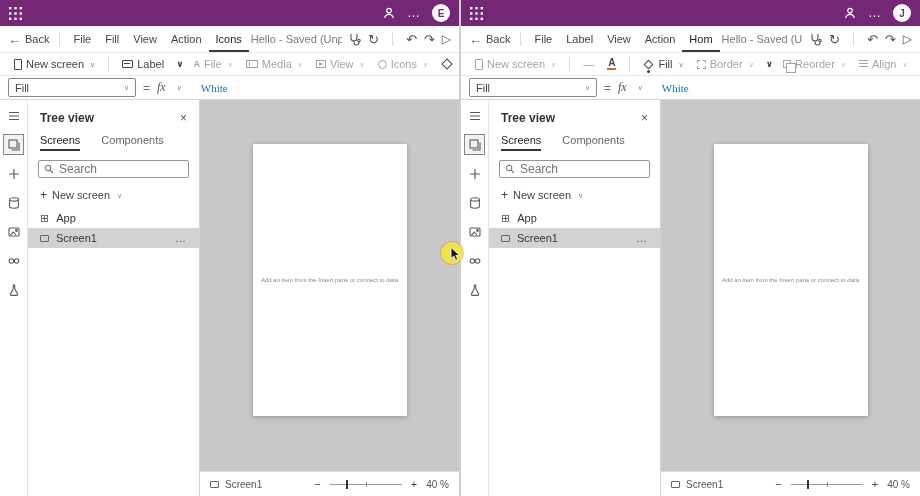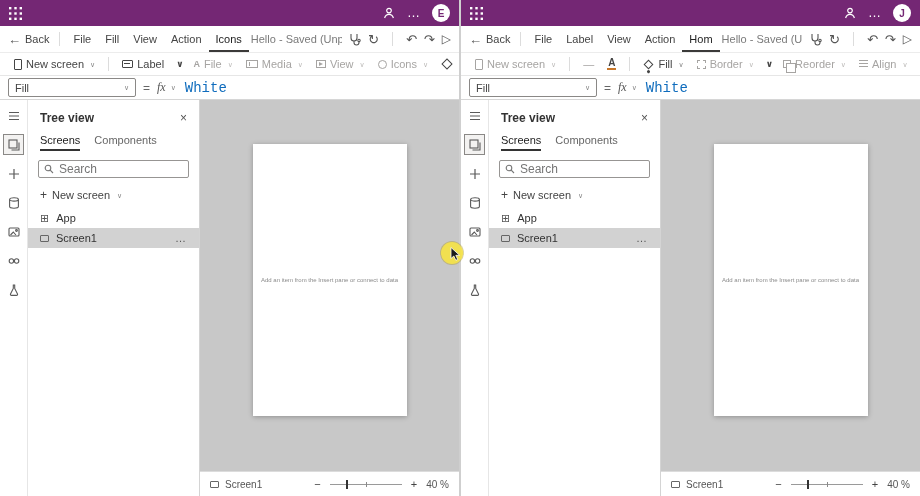--- a/index.html
+++ b/index.html
@@ -58,37 +58,37 @@
   .ic-dash{font-size:11px;line-height:11px}
   .ic-fontA{font-size:10px;font-weight:bold;line-height:10px;border-bottom:2px solid #c8772a;padding:0 1px}
 
   
   .formulabar{height:24px;display:flex;align-items:center;padding:2px 8px;border-bottom:1px solid #d6d6d6;
               flex:0 0 auto;background:#fff;font-size:11px;gap:7px}
   .prop-select{width:128px;height:19px;border:1px solid #8a8886;border-radius:2px;display:flex;align-items:center;
                padding:0 6px;color:#444;background:#fff}
   .prop-select .chev{margin-left:auto}
   .equals{color:#666;font-size:12px}
-  .fx-box{display:flex;align-items:center;gap:3px;color:#555}
+  .fx-box{display:flex;align-items:center;gap:9px;color:#555}
   .fx-box i{font-family:"Liberation Serif","DejaVu Serif",serif;font-size:12px}
-  .formula-value{font-family:Liberation Mono, monospace;font-size:14px;color:#0f6cbd;margin-left:2px}
+  .formula-value{font-family:Liberation Serif, serif;font-size:11px;color:#0f6cbd;margin-left:12px}
 
   
   .body{flex:1;display:flex;min-height:0}
   .rail{width:28px;background:#fff;border-right:1px solid #e6e6e6;display:flex;flex-direction:column;
         align-items:center;padding-top:5px;gap:8px;flex:0 0 auto}
   .rail-btn{width:21px;height:21px;display:flex;align-items:center;justify-content:center;color:#5a5a5a}
   .rail-btn.active{border:1px solid #8a8886;background:#f3f2f1}
 
   
   .treepanel{width:172px;background:#fff;border-right:1px solid #d4d4d4;display:flex;flex-direction:column;
              font-size:11px;flex:0 0 auto}
   .tp-header{display:flex;align-items:center;padding:11px 12px 7px;font-size:12px;font-weight:bold;color:#333}
   .tp-close{margin-left:auto;font-size:12px;color:#555;font-weight:normal}
-  .tp-tabs{display:flex;gap:14px;padding:0 12px 0}
+  .tp-tabs{display:flex;gap:21px;padding:0 12px 0}
   .tab{padding:2px 0 5px;color:#666}
   .tab.active{color:#222;box-shadow:inset 0 -2px 0 #333}
   .tp-search{margin:9px 10px 7px;height:18px;border:1px solid #979593;border-radius:2px;display:flex;
              align-items:center;padding:0 5px;gap:5px;background:#fff}
   .tp-search input{border:none;outline:none;width:100%;font-size:12px;font-family:inherit;color:#333;background:transparent}
   .tp-new{display:flex;align-items:center;gap:5px;padding:4px 12px 7px;color:#444}
   .tp-new .pl{font-size:12px;line-height:10px}
   .tp-row{display:flex;align-items:center;gap:7px;padding:0 12px;height:20px;color:#333}
   .tp-row.selected{background:#d2d2d2}
   .row-icon{font-size:11px;color:#555;line-height:11px}

